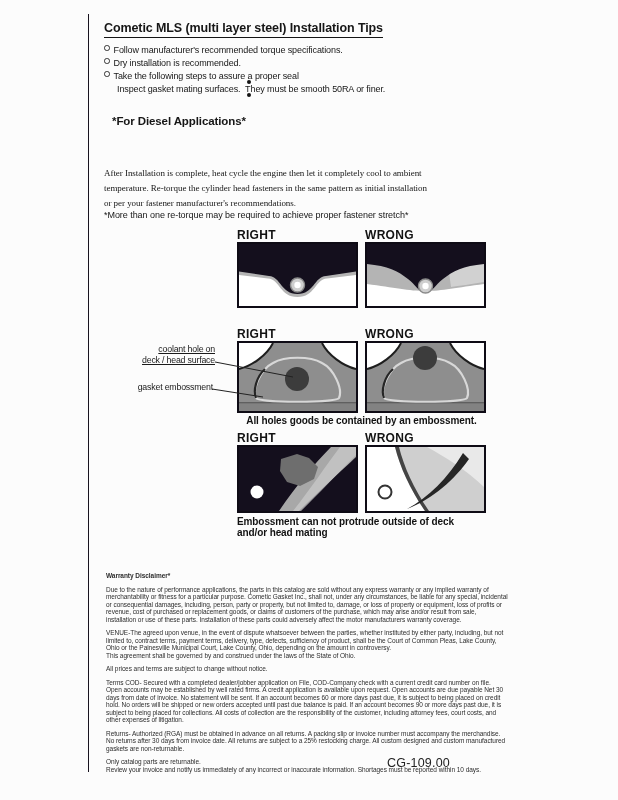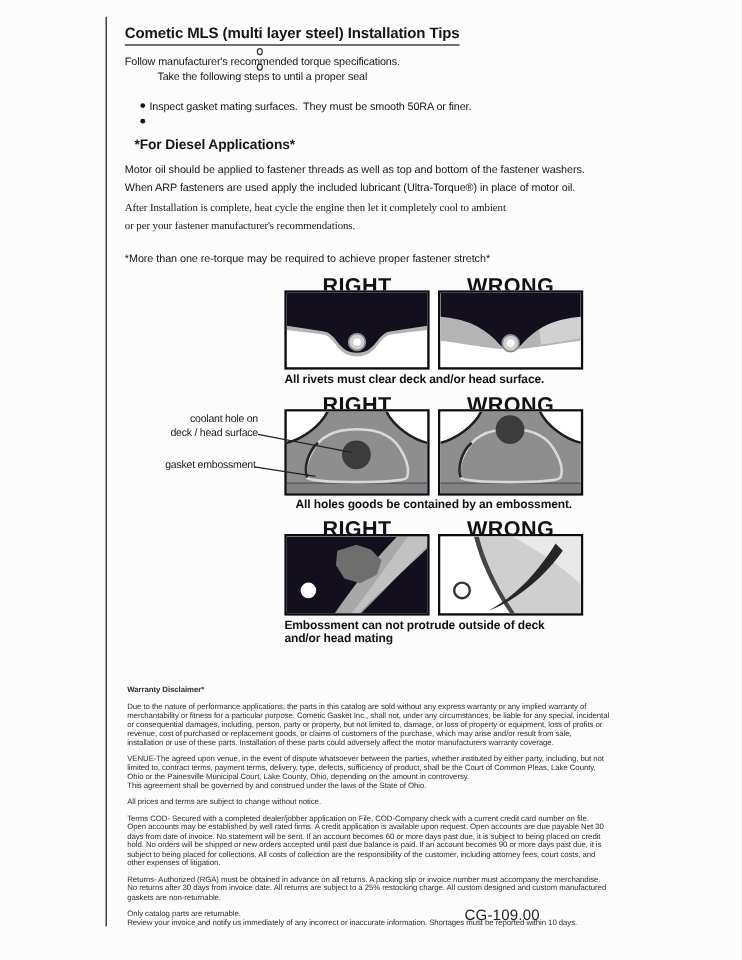--- a/index.html
+++ b/index.html
@@ -9,31 +9,31 @@
     font-family:"Liberation Sans", sans-serif;color:#161616;
   }
   .abs{position:absolute;}
   .line{white-space:pre;}
   
   .vrule{left:88px;top:14px;width:1.4px;height:758px;background:#18131f;}
   
   .doc-title{left:104px;top:21px;font-size:12.5px;font-weight:bold;
     border-bottom:1.6px solid #141414;padding-bottom:2px;letter-spacing:-0.1px;}
   .bullets{left:104px;top:43px;font-size:9px;letter-spacing:-0.1px;}
-  .bullets .row{height:13px;display:flex;align-items:center;flex-direction:column;}
+  .bullets .row{height:13px;display:flex;align-items:center;}
   .marker-open{width:3.5px;height:3.5px;border:1px solid #333;border-radius:50%;
     margin-right:4px;flex:none;margin-top:-3px;}
   .subbullets{left:117px;top:82px;font-size:9px;letter-spacing:-0.1px;}
-  .subbullets .row{height:13px;display:flex;align-items:center;}
+  .subbullets .row{height:13px;display:flex;align-items:center;flex-direction:column;}
   .marker-solid{width:4px;height:4px;background:#141414;border-radius:50%;
     margin-right:3.5px;flex:none;margin-top:-2px;}
   .diesel-h{left:112px;top:115px;font-size:11.5px;font-weight:bold;letter-spacing:-0.1px;}
   .para{left:104px;font-size:9px;line-height:15px;letter-spacing:-0.05px;}
   
-  .dlabel{width:121px;text-align:center;font-size:18px;font-weight:bold;
+  .dlabel{width:121px;font-size:12px;font-weight:bold;
     letter-spacing:0.3px;color:#121212;}
   .panel{width:121px;height:66px;border:2px solid #0e0b15;box-sizing:border-box;background:#fff;}
   .panel svg{display:block;}
   .cap{font-size:10px;font-weight:bold;letter-spacing:-0.1px;color:#121212;}
   .callout{font-size:8.8px;line-height:10.5px;text-align:right;letter-spacing:-0.2px;color:#1a1a1a;}
   
   .legal{left:106px;top:572px;width:402px;font-size:6.5px;line-height:7.5px;
     color:#2d2d2d;letter-spacing:-0.05px;}
   .legal .lp{margin:0 0 6px 0;}
   .legal .lp.tight{margin-bottom:0;}
@@ -60,41 +60,42 @@
 
   <div class="abs doc-title line">Cometic MLS (multi layer steel) Installation Tips</div>
 
   <div class="abs bullets">
     <div class="row">
       <span class="marker-open"></span>
       <span class="line">Follow manufacturer's recommended torque specifications.</span>
     </div>
     <div class="row">
       <span class="marker-open"></span>
-      <span class="line">Take the following steps to until a proper seal</span>
+      <span class="line">Dry installation is recommended.</span>
+    </div>
+    <div class="row">
+      <span class="marker-open"></span>
+      <span class="line">Take the following steps to assure a proper seal</span>
     </div>
   </div>
 
   <div class="abs subbullets">
     <div class="row">
       <span class="marker-solid"></span>
       <span class="line">Inspect gasket mating surfaces.  They must be smooth 50RA or finer.</span>
     </div>
     <div class="row">
       <span class="marker-solid"></span>
     </div>
   </div>
 
   <div class="abs diesel-h line">*For Diesel Applications*</div>
-  <div class="abs para" style="top:134px;">
-    <div class="line">Motor oil should be applied to fastener threads as well as top and bottom of the fastener washers.</div>
-    <div class="line">When ARP fasteners are used apply the included lubricant (Ultra-Torque®) in place of motor oil.</div>
-  </div>
   <div class="abs para" style="top:166px;font-family:Liberation Serif, serif;">
     <div class="line">After Installation is complete, heat cycle the engine then let it completely cool to ambient</div>
+    <div class="line">temperature. Re-torque the cylinder head fasteners in the same pattern as initial installation</div>
     <div class="line">or per your fastener manufacturer's recommendations.</div>
   </div>
   <div class="abs para line" style="top:208px;">*More than one re-torque may be required to achieve proper fastener stretch*</div>
 
   <div class="abs dlabel" style="left:237px;top:228px;">RIGHT</div>
   <div class="abs dlabel" style="left:365px;top:228px;">WRONG</div>
 
   <div class="abs panel" style="left:237px;top:242px;">
     <svg width="117" height="62" viewBox="0 0 117 62">
       <rect x="0" y="0" width="117" height="62" class="f-white"></rect>
@@ -107,26 +108,25 @@
   <div class="abs panel" style="left:365px;top:242px;">
     <svg width="117" height="62" viewBox="0 0 117 62">
       <rect x="0" y="0" width="117" height="62" class="f-white"></rect>
       <path class="f-deck" d="M0,0 H117 V40 C90,43.5 75,47 58.5,47 C42,47 27,43.5 0,40 Z"></path>
       <path class="f-deck-light" d="M80,14 L117,10 V38 C104,40 92,42 84,43 Z" opacity="0.85"></path>
       <path class="f-dark" d="M0,0 H117 V20 C96,22 86,27 76,35 C68,41 66,48 58.5,48 C51,48 49,41 41,35 C31,27 21,22 0,20 Z"></path>
       <circle cx="58.5" cy="42" r="7" fill="#cfcfcf" stroke="#8a8a8a" stroke-width="1.4"></circle>
       <circle cx="58.5" cy="42" r="3.2" fill="#ffffff"></circle>
     </svg>
   </div>
-  <div class="abs cap line" style="left:237px;top:311px;">All rivets must clear deck and/or head surface.</div>
 
   <div class="abs dlabel" style="left:237px;top:327px;">RIGHT</div>
   <div class="abs dlabel" style="left:365px;top:327px;">WRONG</div>
 
-  <div class="abs callout" style="left:110px;top:344px;width:105px;">
+  <div class="abs callout" style="left:110px;top:344px;width:105px;text-decoration:underline;">
     <div class="line">coolant hole on</div>
     <div class="line">deck / head surface</div>
   </div>
   <div class="abs callout line" style="left:100px;top:382px;width:113px;">gasket embossment</div>
 
   <div class="abs panel" style="left:237px;top:341px;height:72px;">
     <svg width="117" height="68" viewBox="0 0 117 68">
       <rect x="0" y="0" width="117" height="68" class="f-gray"></rect>
       <rect x="0" y="60" width="117" height="8" fill="#828282"></rect>
       <rect x="0" y="59" width="117" height="1.3" fill="#5f5f5f"></rect>

